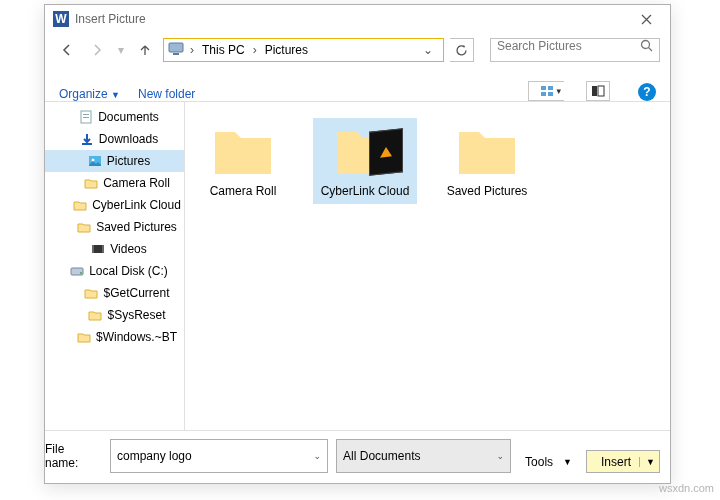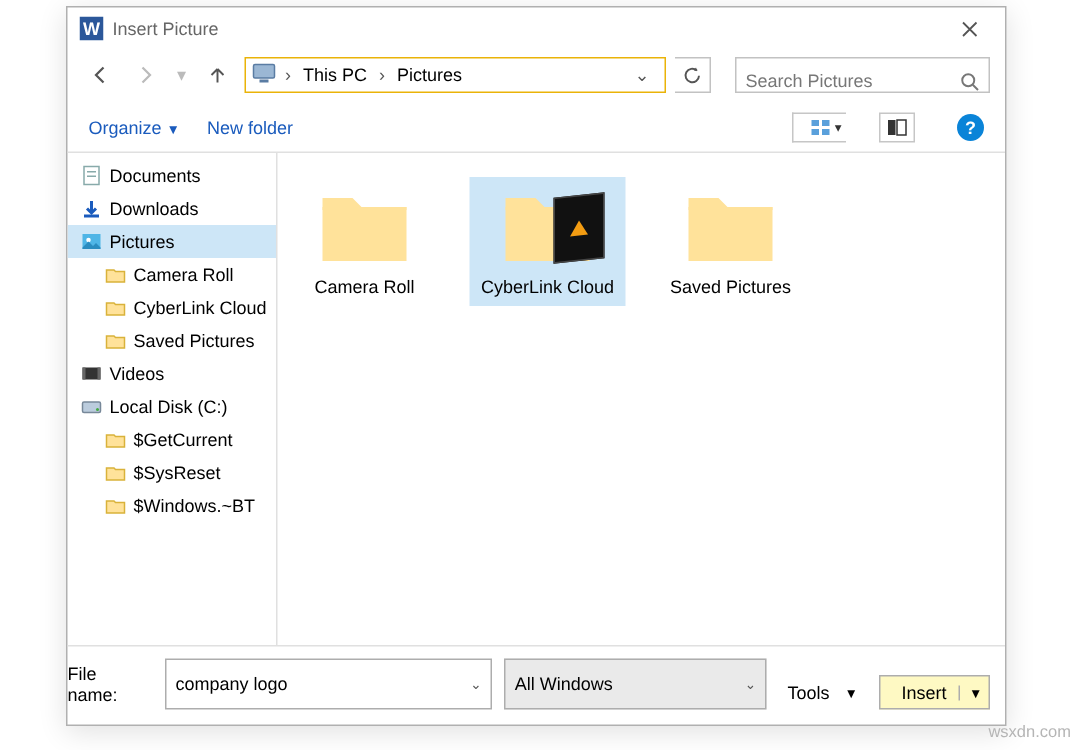--- a/index.html
+++ b/index.html
@@ -10,33 +10,33 @@
     .titlebar .title { flex: 1; }
     .titlebar .close { width: 40px; height: 100%; display:flex; align-items:center; justify-content:center; color:#555;}
     .navrow { height: 34px; display: flex; align-items: center; gap: 6px; padding: 0 10px; }
     .navrow .navbtn { width: 24px; height:24px; display:flex; align-items:center; justify-content:center; color:#555; }
     .navrow .navbtn.disabled { color:#bbb; }
     .breadcrumb { flex:1; height:24px; border:1px solid #eab308; display:flex; align-items:center; padding:0 4px; gap:4px; }
     .breadcrumb .bc-item { padding:0 2px;}
     .breadcrumb .sep::after{content:"›"; color:#555; margin:0 2px;}
     .breadcrumb .drop { margin-left:auto; color:#555; padding:0 6px;}
     .refresh { width:24px; height:24px; display:flex; align-items:center; justify-content:center; color:#555; border:1px solid #c2c2c2; border-left:none;}
-    .search { width:170px; height:24px; border:1px solid #c2c2c2; display:flex; align-items:flex-end; padding:0 6px; color:#777; margin-left:10px;}
+    .search { width:170px; height:24px; border:1px solid #c2c2c2; display:flex; align-items:flex-start; padding:0 6px; color:#777; margin-left:10px;}
     .search span{flex:1; white-space:nowrap; overflow:hidden; text-overflow:ellipsis;}
-    .cmdrow { height:34px; display:flex; align-items:center; padding:0 14px 0 14px; gap:18px; border-top:1px solid transparent;}
+    .cmdrow { height:34px; display:flex; align-items:flex-end; padding:0 14px 0 14px; gap:18px; border-top:1px solid transparent;}
     .cmdrow .link { color:#1a5bbd;}
     .cmdrow .middle{flex:1;}
     .viewbtn{ width:24px; height:20px; border:1px solid #c6c6c6; display:flex; align-items:center; justify-content:center; margin-left:4px;}
     .viewbtn.split{ width:36px; border-right:none; position:relative;}
     .viewbtn.split::after{content:"▾"; font-size:9px; position:absolute; right:3px; color:#333;}
     .viewbtn.preview{ width:24px;}
     .help{ width:18px; height:18px; border-radius:50%; background:#0a84d8; color:#fff; display:flex; align-items:center; justify-content:center; margin-left:10px; font-weight:bold;}
     .body { flex:1; display:flex; border-top:1px solid #e0e0e0; overflow:hidden;}
     .tree { width:140px; border-right:1px solid #e0e0e0; padding:4px 0; overflow:hidden;}
-    .tnode{ display:flex; align-items:center; height:22px; gap:4px; padding-left:8px; white-space:nowrap; overflow:hidden; text-overflow:ellipsis;}
+    .tnode{ display:flex; align-items:center; height:22px; gap:4px; padding-left:8px; white-space:nowrap; overflow:hidden; text-overflow:ellipsis;justify-content:center;}
     .tnode.l2{ padding-left:24px;}
     .tnode.sel{ background:#cde6f7;}
     .tnode .ticon{width:16px;height:16px;flex-shrink:0;}
     .content{ flex:1; display:flex; padding:16px 6px; gap:18px; align-items:flex-start;}
     .itm{ width:104px; display:flex; flex-direction:column; align-items:center; gap:6px; padding:6px 4px;}
     .itm.sel{ background:#cde6f7;}
     .itm .fld{ width:64px; height:54px;}
     .itm .lbl{ text-align:center; line-height:14px;}
     .bottom{ border-top:1px solid #e0e0e0; padding:8px 10px 10px 0; display:flex; flex-direction:row; gap:8px; align-items:flex-end;}
     .row{display:flex; align-items:center; gap:8px;}
@@ -244,21 +244,21 @@
   </div>
 
   <div class="bottom">
     <div class="row full">
       <span class="lbl-file">File name:</span>
       <div class="combo filename">
         <span>company logo</span>
         <span class="caret">⌄</span>
       </div>
       <div class="combo filter">
-        <span>All Windows</span>
+        <span>All Documents</span>
         <span class="caret">⌄</span>
       </div>
     </div>
     <div class="row">
       <span class="tools">
           <span>Tools</span>
           <span style="font-size:9px;margin-left:6px;">▼</span>
         </span>
       <span class="btn split">
           <span>Insert</span>

